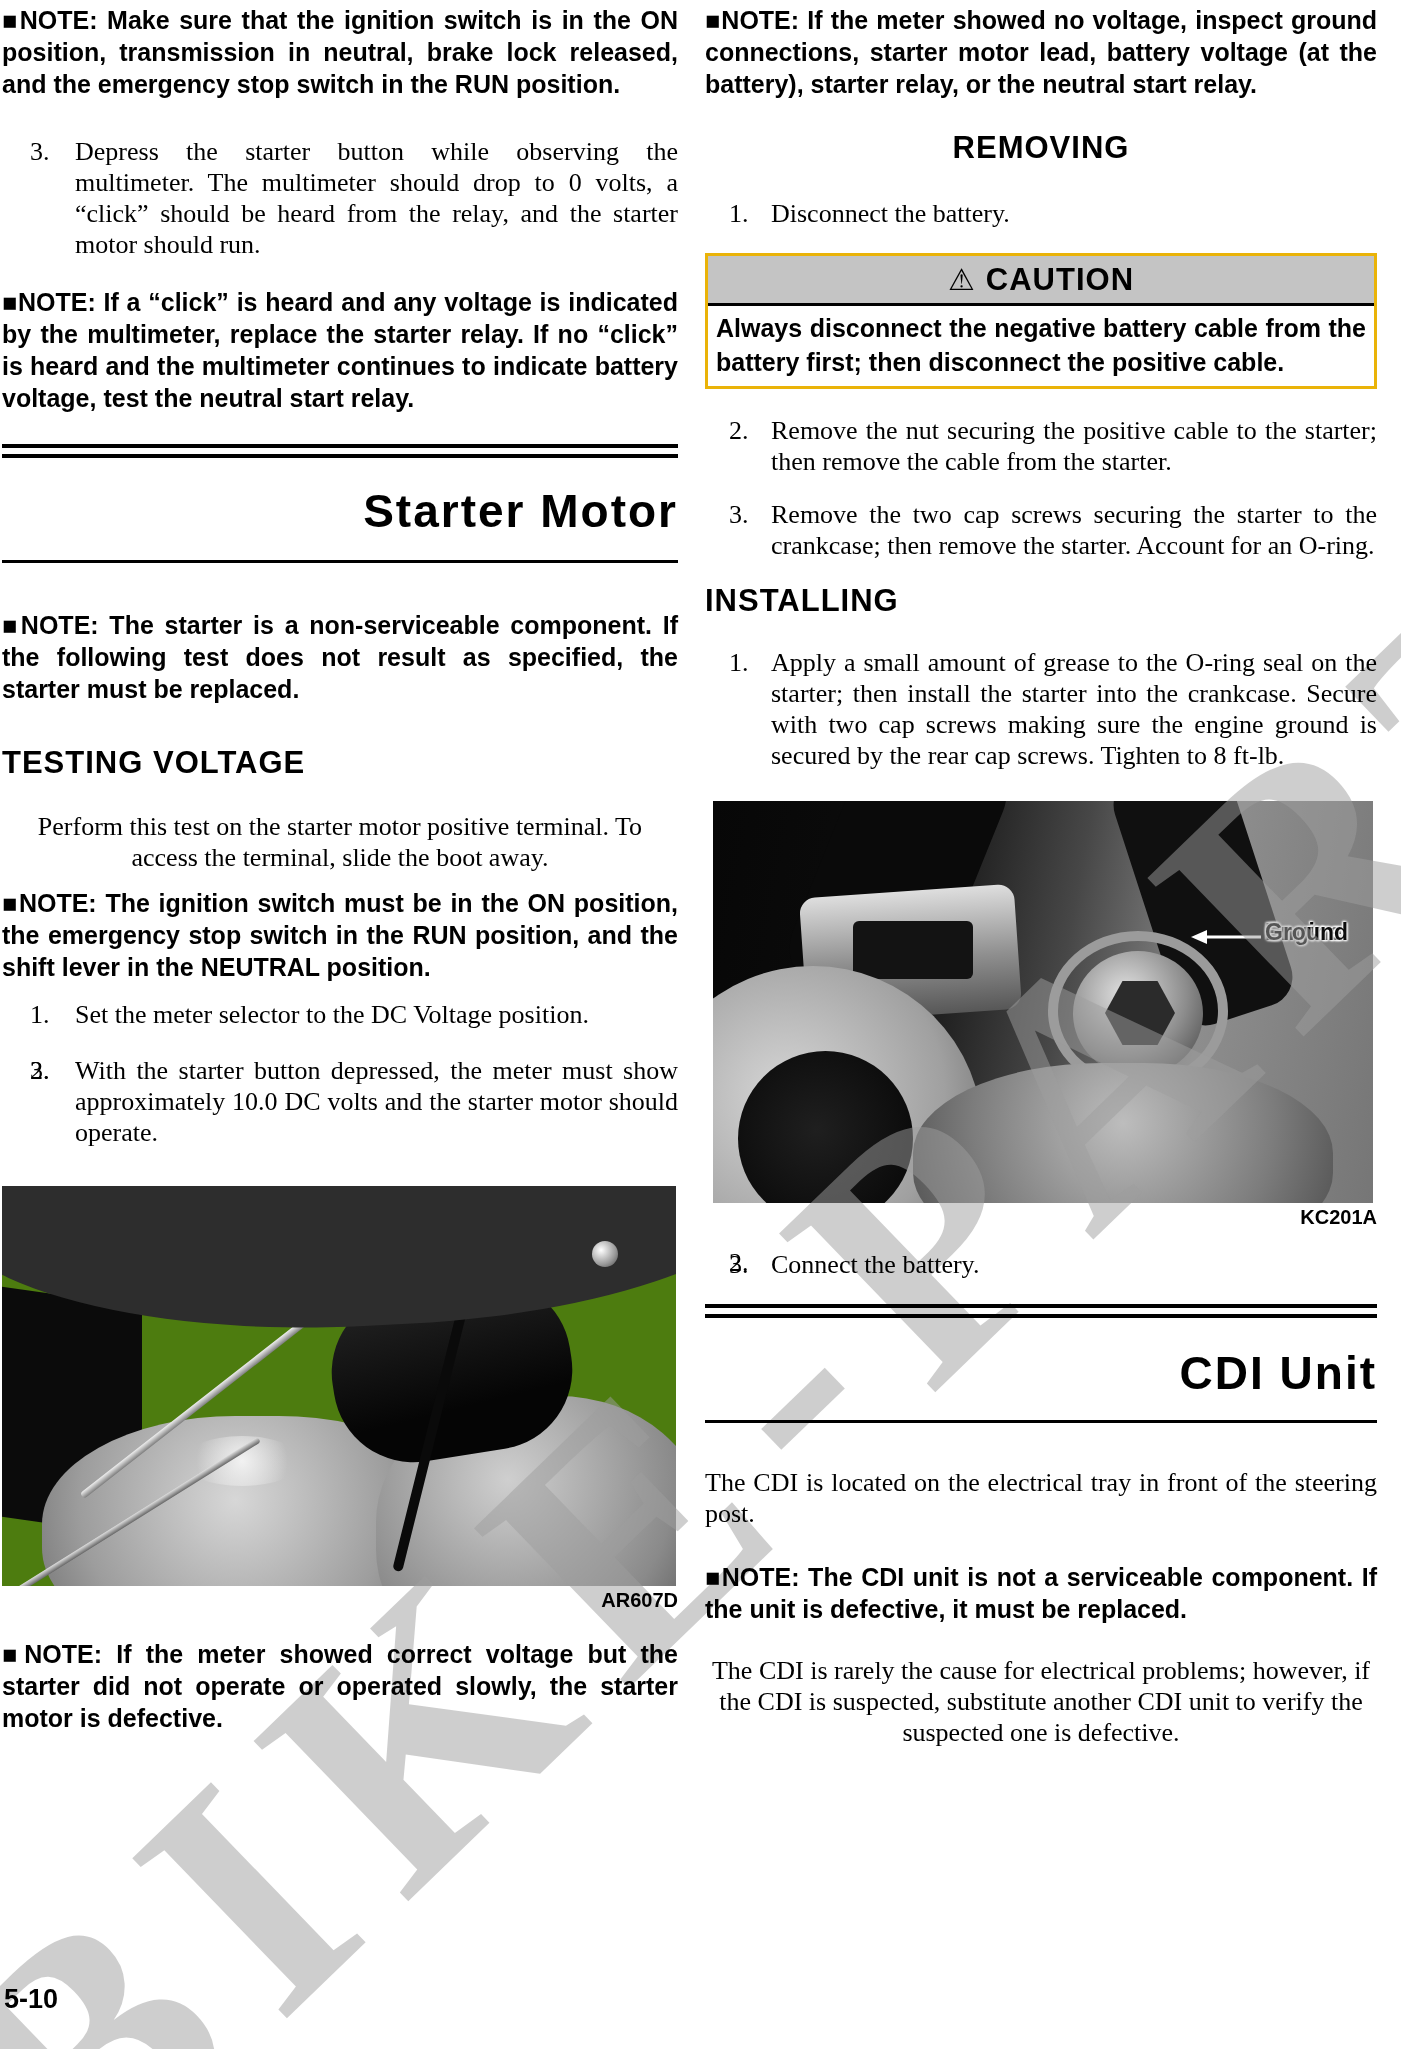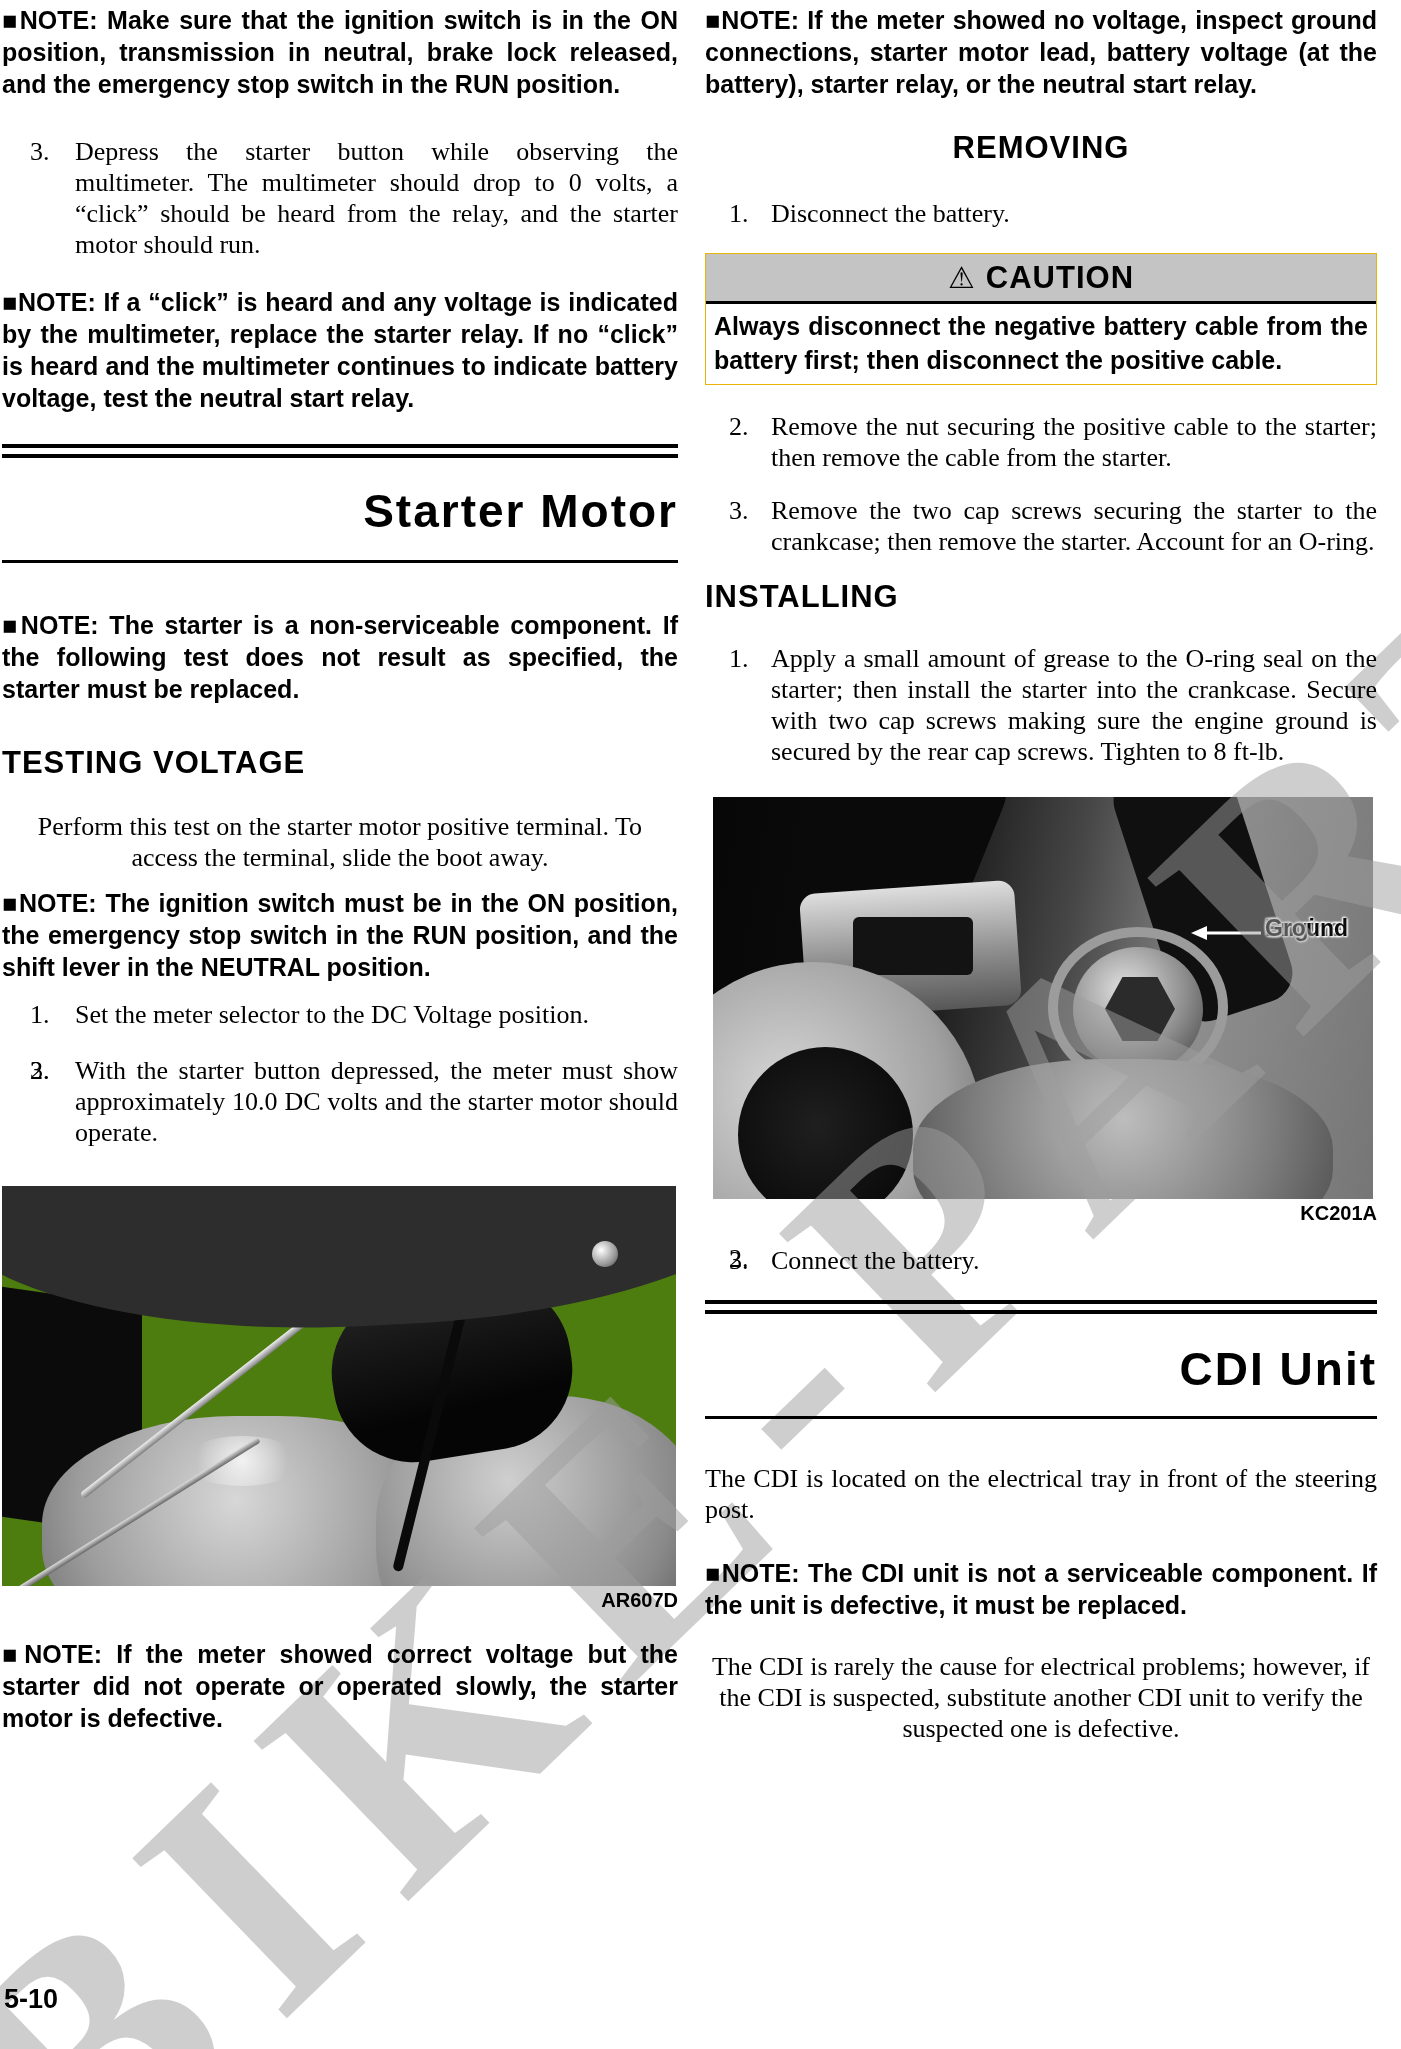--- a/index.html
+++ b/index.html
@@ -21,21 +21,21 @@
 
   .subhead{font-family:"Liberation Sans",sans-serif;font-weight:900;font-size:31px;
            letter-spacing:1px;position:relative;z-index:3;}
   .bightitle{font-family:"Liberation Sans",sans-serif;font-weight:900;font-size:46px;
            letter-spacing:2px;text-align:right;position:relative;z-index:3;}
   .rule-double{height:6px;border-top:4px solid #000;border-bottom:4px solid #000;
            position:relative;z-index:3;}
   .rule-single{border-top:3px solid #000;position:relative;z-index:3;}
 
   
-  .caution-box{border:1px solid #eab308;position:relative;z-index:3;}
+  .caution-box{border:3px solid #eab308;position:relative;z-index:3;}
   .caution-head{background:#c4c4c4;border-bottom:3px solid #000;text-align:center;
         font-family:"Liberation Sans",sans-serif;font-weight:900;font-size:31px;
         letter-spacing:1px;padding:6px 0 5px 0;}
   .caution-head .warn-ico{font-weight:normal;font-size:30px;margin-right:10px;}
   .caution-body{font-family:"Liberation Sans",sans-serif;font-weight:bold;font-size:25px;
         line-height:34px;text-align:justify;padding:5px 8px 7px 8px;}
 
   
   .photo{position:relative;z-index:1;overflow:hidden;background:#4d7c0f;}
   .photo div{position:absolute;}

